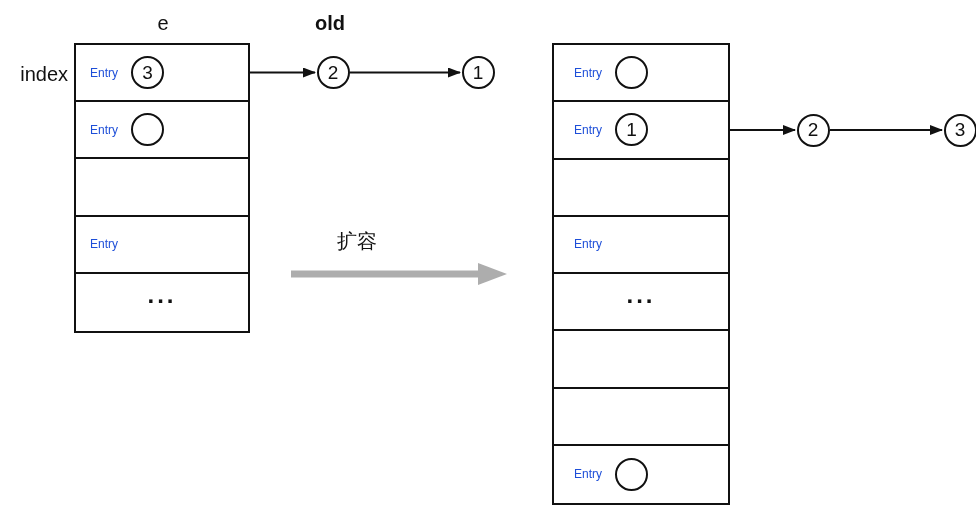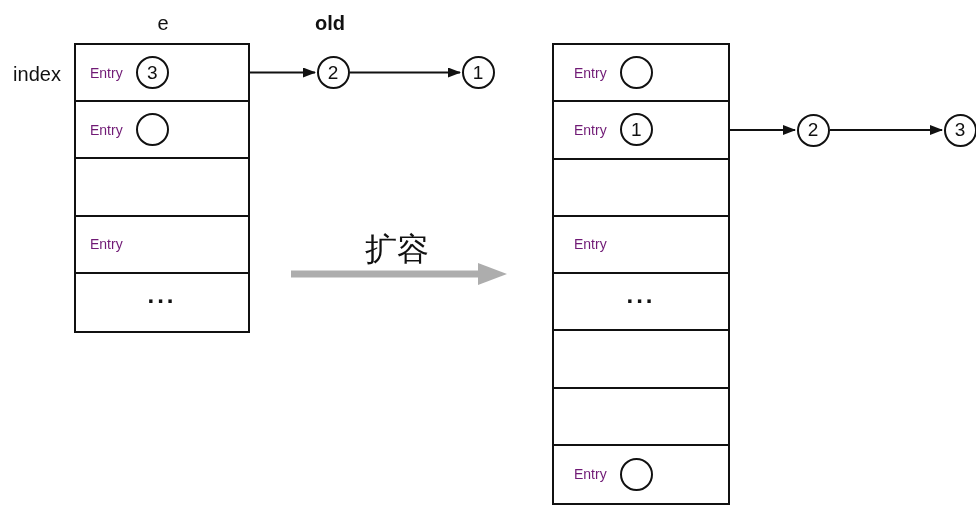--- a/index.html
+++ b/index.html
@@ -21,22 +21,22 @@
   }
 
   .diagram-label {
     position: absolute;
     font-size: 20px;
     color: #111111;
     white-space: nowrap;
   }
   .label-e   { left: 140px; top: 12px; width: 46px; text-align: center; }
   .label-old { left: 305px; top: 12px; width: 50px; text-align: center; font-weight: bold; }
-  .label-index { left: 6px; top: 63px; width: 62px; text-align: center; }
-  .label-resize { left: 337px; top: 228px; width: 120px; text-align: center; font-size: 32px; }
+  .label-index { left: 6px; top: 63px; width: 62px; text-align: right; }
+  .label-resize { left: 337px; top: 228px; width: 120px; font-size: 20px; }
 
   .htable {
     position: absolute;
     box-sizing: border-box;
     border: 2px solid #111111;
     background: #ffffff;
     display: grid;
   }
   .htable-left  { left: 74px;  top: 43px; width: 176px; height: 290px; grid-template-rows: repeat(5, 1fr); }
   .htable-right { left: 552px; top: 43px; width: 178px; height: 462px; grid-template-rows: repeat(8, 1fr); }
@@ -47,22 +47,22 @@
     display: flex;
     align-items: center;
     padding-left: 14px;
     gap: 13px;
     overflow: visible;
   }
   .htable-right .hrow { padding-left: 20px; }
   .hrow:last-child { border-bottom: none; }
 
   .entry-label {
-    font-size: 14px;
-    color: #701a75;
+    font-size: 12px;
+    color: #1d4ed8;
     white-space: nowrap;
   }
 
   .node-circle {
     box-sizing: border-box;
     width: 33px; height: 33px;
     border: 2px solid #111111;
     border-radius: 50%;
     background: #ffffff;
     display: flex;

